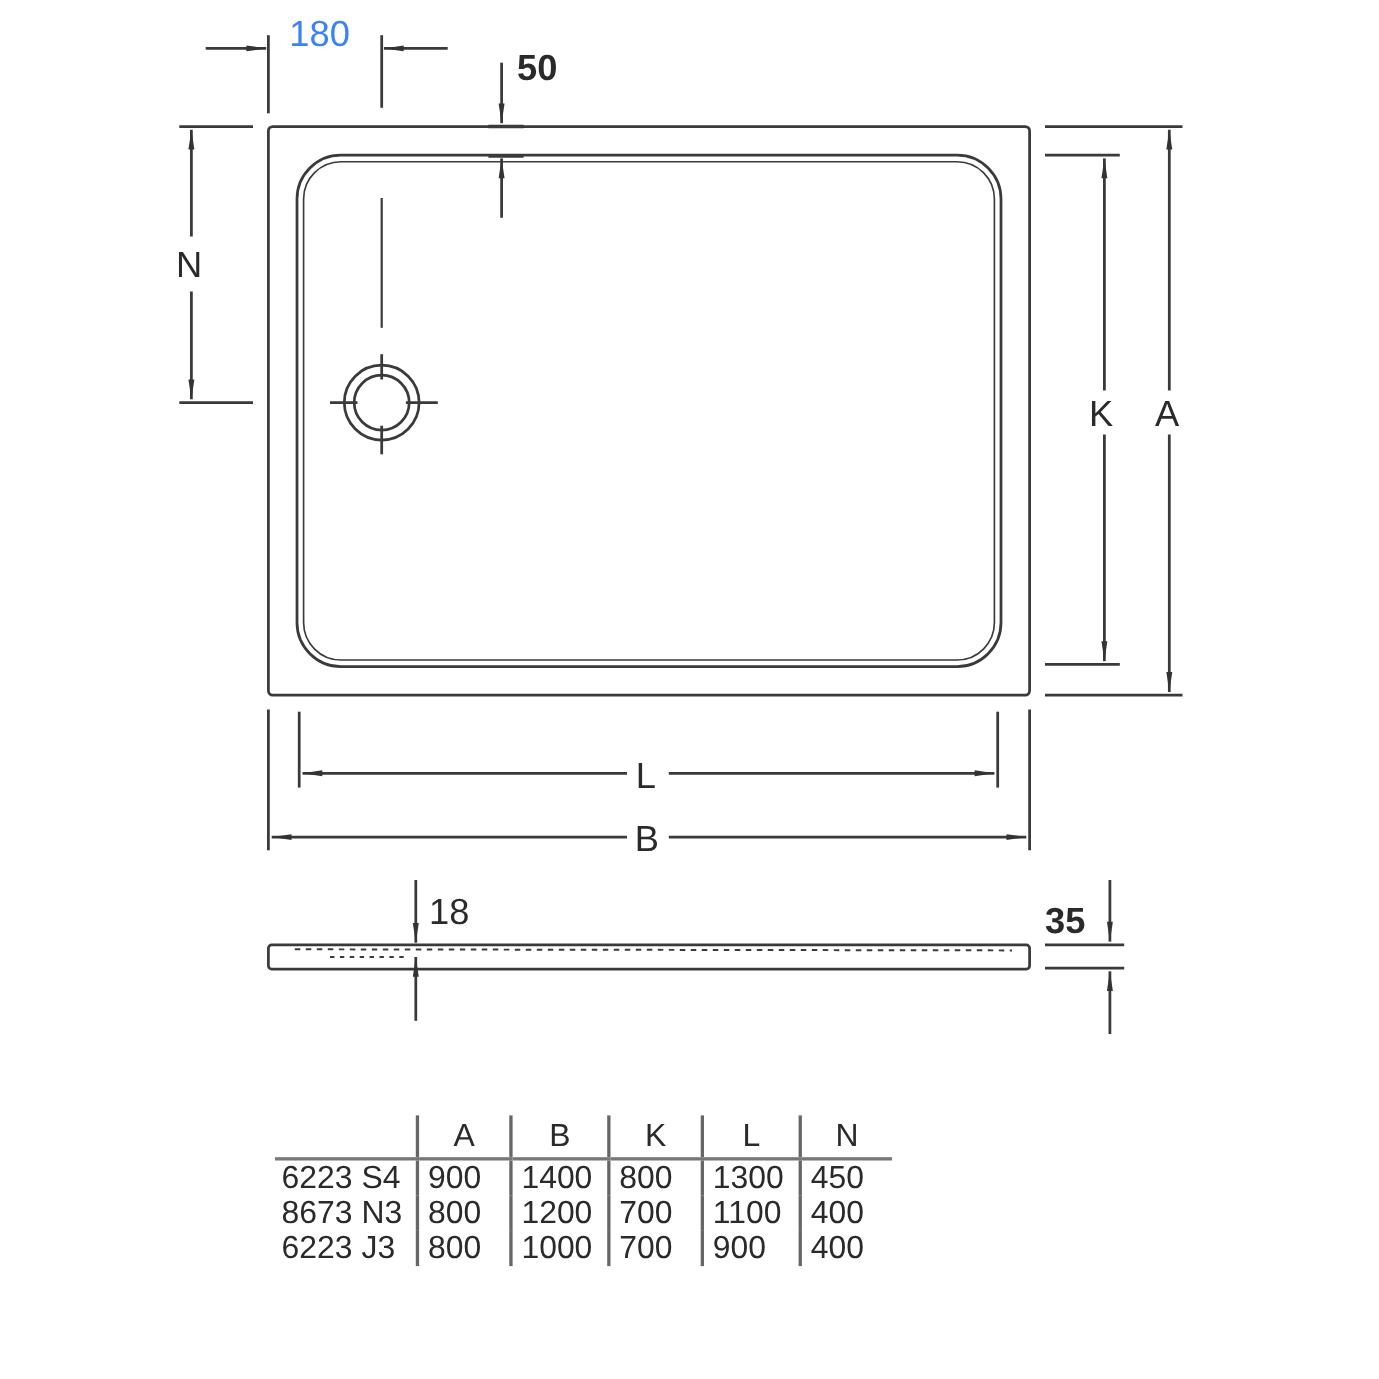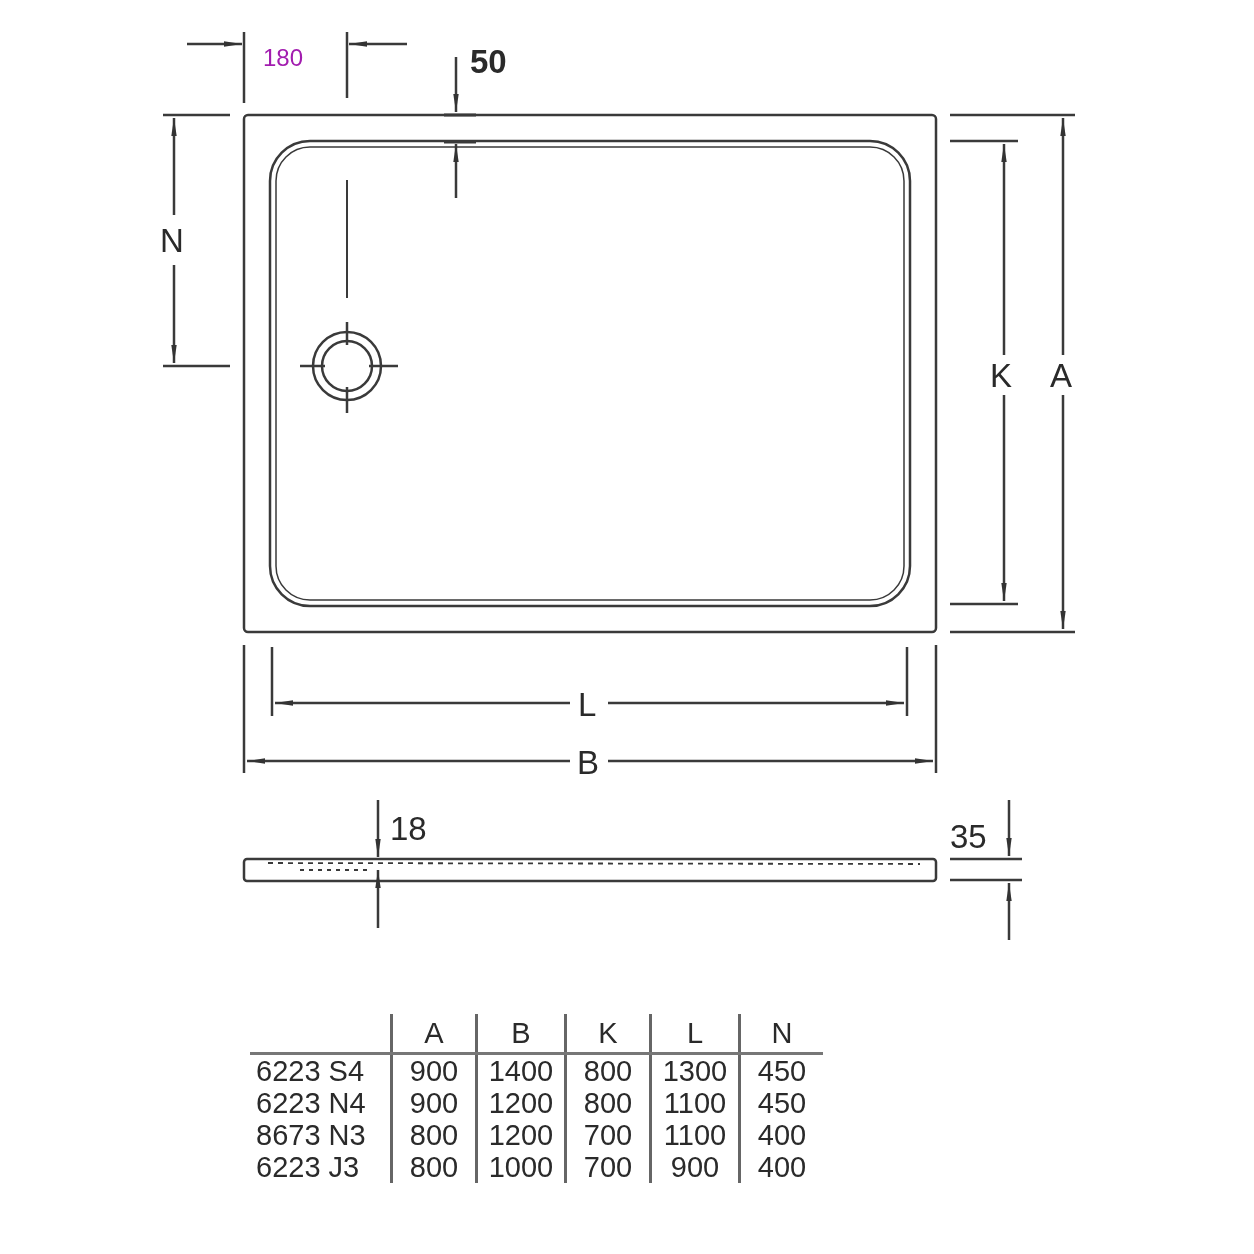--- a/index.html
+++ b/index.html
@@ -1,21 +1,21 @@
 <!DOCTYPE html>
 <html><head>
 <meta charset="utf-8">
 <style>
   html,body{margin:0;padding:0;background:#ffffff;}
   body{width:1254px;height:1254px;position:relative;overflow:hidden;font-family:"Liberation Sans",sans-serif;color:#333;}
   svg{position:absolute;left:0;top:0;}
   table.spec{position:absolute;left:250px;top:1014px;border-collapse:collapse;font-family:"Liberation Sans",sans-serif;font-size:29px;color:#2a2a2a;}
   table.spec th{font-weight:normal;height:38px;padding:0 8px;text-align:center;border-bottom:3px solid #777;}
-  table.spec td{height:32px;padding:0 8px;text-align:center;line-height:32px;}
-  table.spec td.model{text-align:left;padding-left:6px;padding-right:22px;width:112px;}
+  table.spec td{height:32px;padding:0 8px;text-align:left;line-height:32px;}
+  table.spec td.model{text-align:left;padding-left:6px;padding-right:10px;width:112px;}
   table.spec th.blank{width:112px;}
   table.spec .sep{border-left:3px solid #666;}
   table.spec th.sep,table.spec td.sep{width:66px;}
   table.spec td.wide,table.spec th.wide{width:70px;}
 </style>
 </head>
 <body>
 
 <svg width="1254" height="1254" viewBox="0 0 1254 1254">
   <defs>
@@ -86,29 +86,29 @@
     <line x1="378" y1="800" x2="378" y2="857" marker-end="url(#arrL)"></line>
     <line x1="378" y1="928" x2="378" y2="870" marker-end="url(#arrL)"></line>
 
     <line x1="950" y1="859" x2="1022" y2="859"></line>
     <line x1="950" y1="880" x2="1022" y2="880"></line>
     <line x1="1009" y1="800" x2="1009" y2="856" marker-end="url(#arrL)"></line>
     <line x1="1009" y1="940" x2="1009" y2="883" marker-end="url(#arrL)"></line>
   </g>
 </svg>
 
-<div style="position:absolute;left:263px;top:44px;font-size:24px;color:#a21caf;">180</div>
+<div style="position:absolute;left:263px;top:12px;font-size:33px;color:#3b82f6;">180</div>
 <div style="position:absolute;left:470px;top:43px;font-size:33px;color:#2a2a2a;font-weight:bold;">50</div>
 <div style="position:absolute;left:160px;top:222px;font-size:33px;color:#2a2a2a;background:#fff;">N</div>
 <div style="position:absolute;left:990px;top:357px;font-size:33px;color:#2a2a2a;">K</div>
 <div style="position:absolute;left:1050px;top:357px;font-size:33px;color:#2a2a2a;">A</div>
 <div style="position:absolute;left:578px;top:686px;font-size:33px;color:#2a2a2a;">L</div>
 <div style="position:absolute;left:577px;top:744px;font-size:33px;color:#2a2a2a;">B</div>
 <div style="position:absolute;left:390px;top:786px;font-size:33px;color:#2a2a2a;margin-top:24px;">18</div>
-<div style="position:absolute;left:950px;top:818px;font-size:33px;color:#2a2a2a;">35</div>
+<div style="position:absolute;left:950px;top:818px;font-size:33px;color:#2a2a2a;font-weight:bold;">35</div>
 
 <table class="spec">
   <thead>
     <tr>
       <th class="blank"></th>
       <th class="sep">A</th>
       <th class="sep wide">B</th>
       <th class="sep">K</th>
       <th class="sep wide">L</th>
       <th class="sep">N</th>
@@ -117,28 +117,20 @@
   <tbody>
     <tr>
       <td class="model">6223 S4</td>
       <td class="sep">900</td>
       <td class="sep wide">1400</td>
       <td class="sep">800</td>
       <td class="sep wide">1300</td>
       <td class="sep">450</td>
     </tr>
     <tr>
-      <td class="model">6223 N4</td>
-      <td class="sep">900</td>
-      <td class="sep wide">1200</td>
-      <td class="sep">800</td>
-      <td class="sep wide">1100</td>
-      <td class="sep">450</td>
-    </tr>
-    <tr>
       <td class="model">8673 N3</td>
       <td class="sep">800</td>
       <td class="sep wide">1200</td>
       <td class="sep">700</td>
       <td class="sep wide">1100</td>
       <td class="sep">400</td>
     </tr>
     <tr>
       <td class="model">6223 J3</td>
       <td class="sep">800</td>

